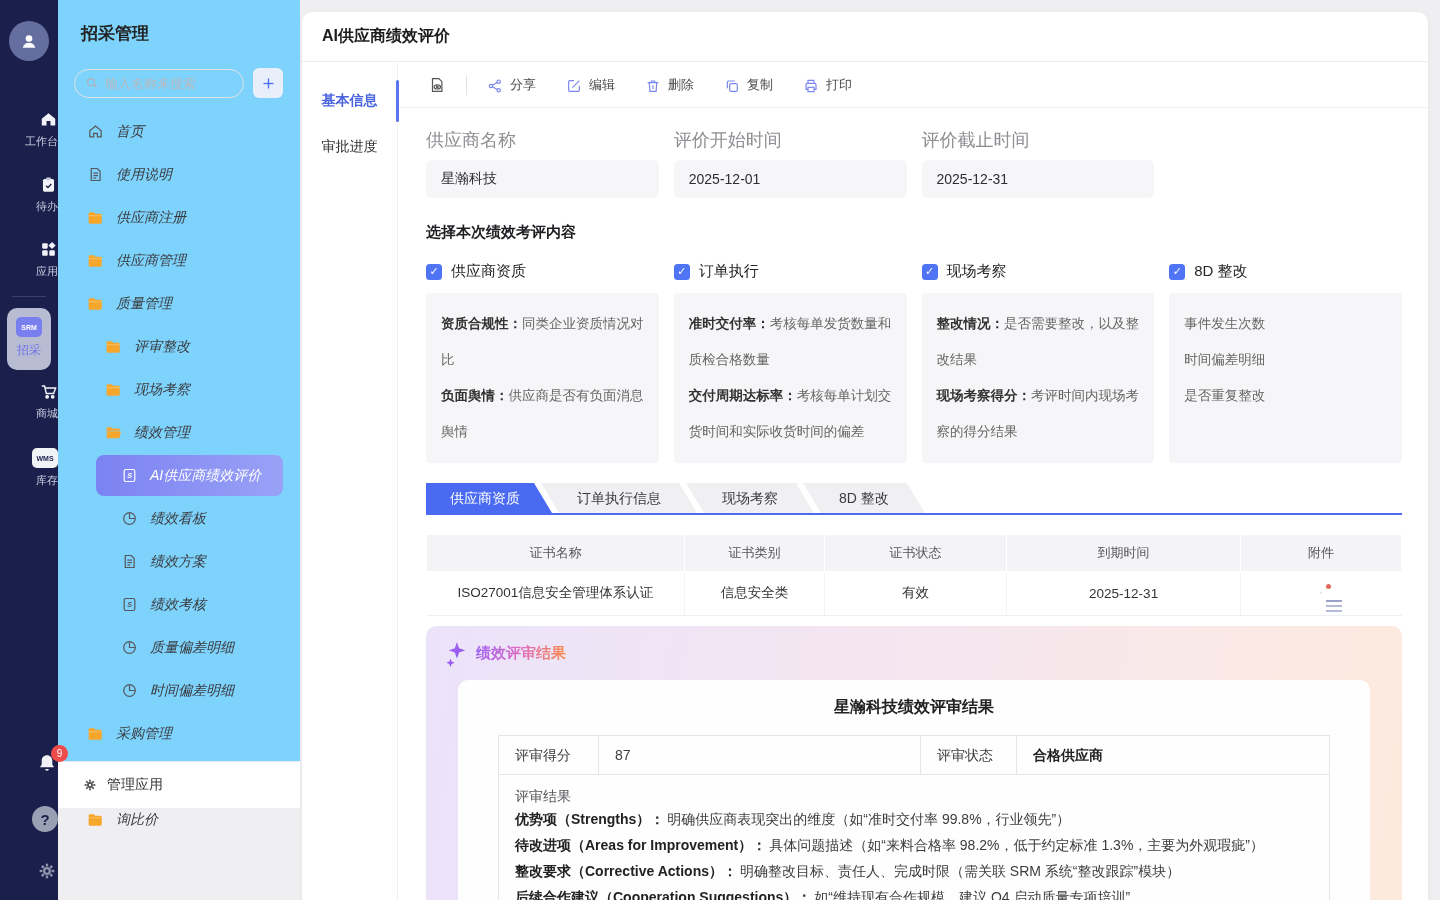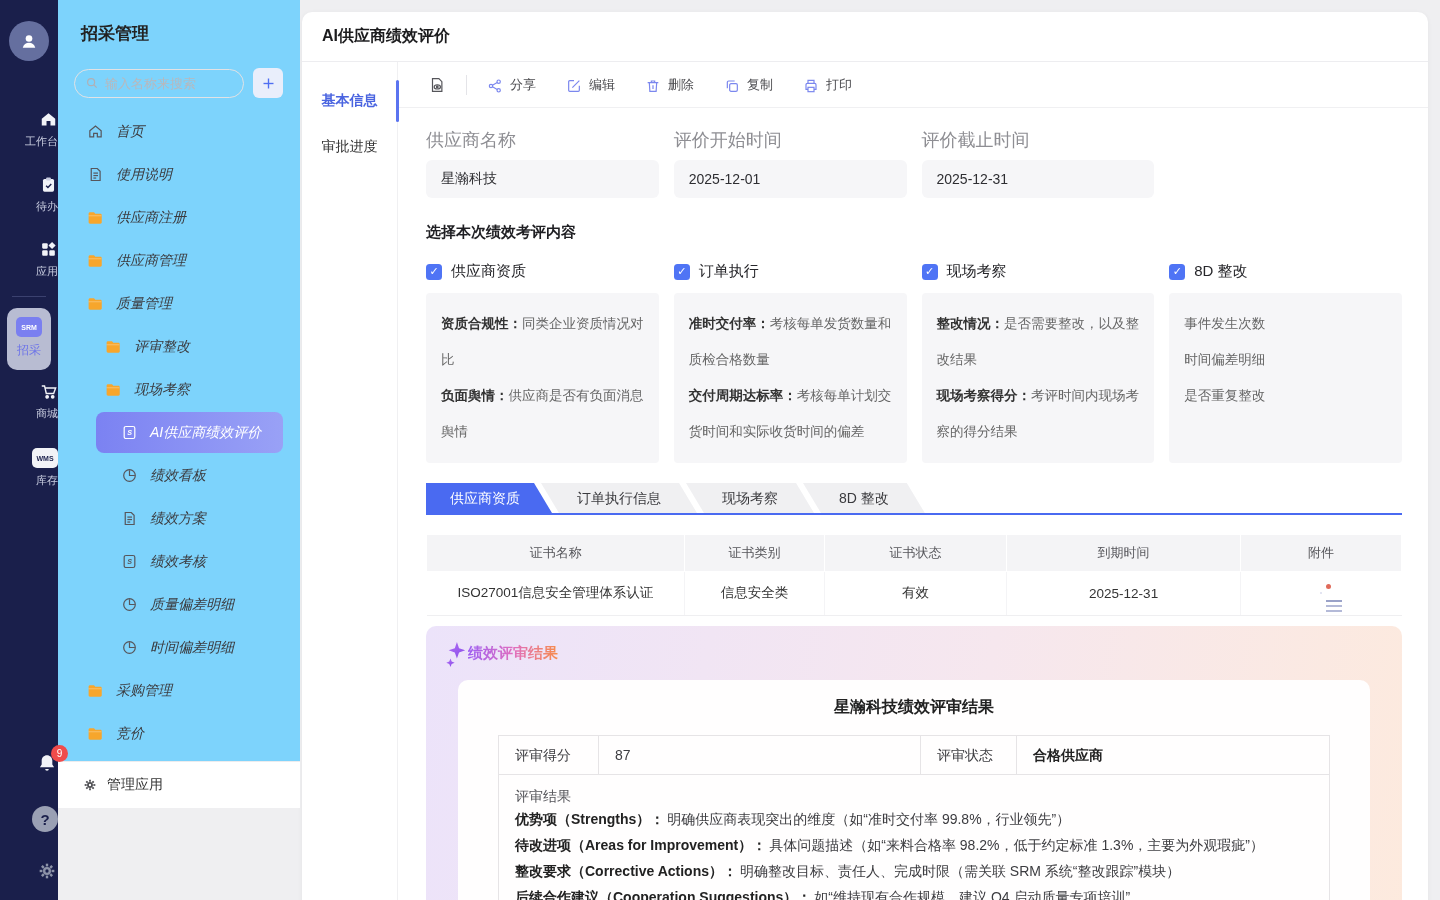--- a/index.html
+++ b/index.html
@@ -97,21 +97,21 @@
     border-right:1px solid #f4f4f6; background:#fff; }
   table.cert td:last-child { border-right:none; }
   .thumb { width:26px; height:34px; margin:0 auto; border-radius:2px;
     background:linear-gradient(180deg,#f3f4fb 0%,#cfd4ee 100%); box-shadow:0 0 0 1px #e3e5f2; position:relative; cursor:pointer; }
   .thumb::before { content:""; position:absolute; left:5px; top:7px; width:16px; height:2px; background:#9aa2c8;
     box-shadow:0 5px 0 #b4bad8, 0 10px 0 #b4bad8; }
   .thumb::after { content:""; position:absolute; left:5px; bottom:4px; width:5px; height:5px; border-radius:50%; background:#e06a5a; }
 
   .review-section { margin-top:10px; border-radius:10px; padding:15px 0 0;
     background:linear-gradient(100deg,#ece3fa 0%,#f6e7ee 55%,#fdeadd 100%); height:360px; overflow:hidden; }
-  .rs-head { display:flex; align-items:center; padding-left:18px; }
+  .rs-head { display:flex; align-items:center; gap:8px; padding-left:18px; }
   .rs-title { font-size:15px; font-weight:bold; background:linear-gradient(90deg,#9d5ef2,#e06ec0,#f78d4b);
     -webkit-background-clip:text; background-clip:text; color:transparent; }
   .review-card { margin:13px 32px 0; background:#fffefe; border-radius:10px 10px 0 0; padding:17px 40px 30px; min-height:300px; }
   .rc-title { text-align:center; font-size:16px; font-weight:bold; color:#222; }
   .score-table { margin-top:17px; border:1px solid #e6e4e6; }
   .score-row { display:grid; grid-template-columns:100px 1fr 96px 312px; border-bottom:1px solid #e6e4e6; }
   .score-row > div { height:38px; line-height:38px; padding:0 16px; font-size:14px; color:#3c3c40; border-right:1px solid #e6e4e6; overflow:hidden; }
   .score-row > div:last-child { border-right:none; font-weight:bold; color:#222; }
   .result-block { padding:13px 16px 18px; }
   .result-label { font-size:14px; color:#55555a; }
@@ -296,20 +296,29 @@
       <span>评审整改</span>
     </div>
     <div class="sb-item l1">
       <span class="ic">
           <svg width="18" height="18" viewBox="0 0 24 24">
             <path fill="#f7a62c" d="M3.5 6c0-1 .8-1.8 1.8-1.8h4.3c.5 0 1 .2 1.4.6l1.1 1.1c.2.2.4.3.7.3h6.4c1 0 1.8.8 1.8 1.8v9.8c0 1-.8 1.8-1.8 1.8H5.3c-1 0-1.8-.8-1.8-1.8z"></path>
             <path fill="#fff" opacity=".4" d="M3.5 8.6h17v1h-17z"></path>
           </svg>
         </span>
       <span>现场考察</span>
+    </div>
+    <div class="sb-item l1">
+      <span class="ic">
+          <svg width="18" height="18" viewBox="0 0 24 24">
+            <path fill="#f7a62c" d="M3.5 6c0-1 .8-1.8 1.8-1.8h4.3l1.7 1.9h8c1 0 1.7.8 1.7 1.8v1.2H6.4c-.9 0-1.7.6-1.9 1.5L3.5 15z"></path>
+            <path fill="#f7a62c" d="M4.7 11.2c.2-.8.9-1.4 1.8-1.4h14.6c.8 0 1.4.8 1.2 1.6l-1.5 6.2c-.2.8-.9 1.4-1.8 1.4H4.5c-.8 0-1.4-.8-1.2-1.6z"></path>
+          </svg>
+        </span>
+      <span>绩效管理</span>
     </div>
     <div class="sb-item active">
       <span class="ic">
           <svg width="17" height="17" viewBox="0 0 24 24" fill="none" stroke="#fff" stroke-width="1.7">
             <rect x="4.5" y="3.5" width="15" height="17" rx="2.5"></rect>
             <text x="12" y="16" text-anchor="middle" font-size="10" font-weight="bold" fill="#fff" stroke="none" font-family="inherit">S</text>
           </svg>
         </span>
       <span>AI供应商绩效评价</span>
     </div>

